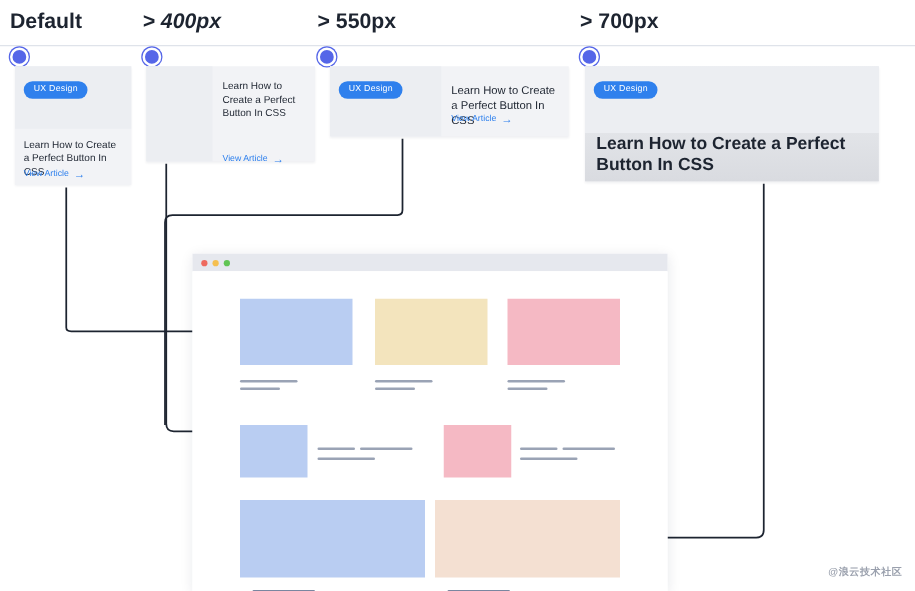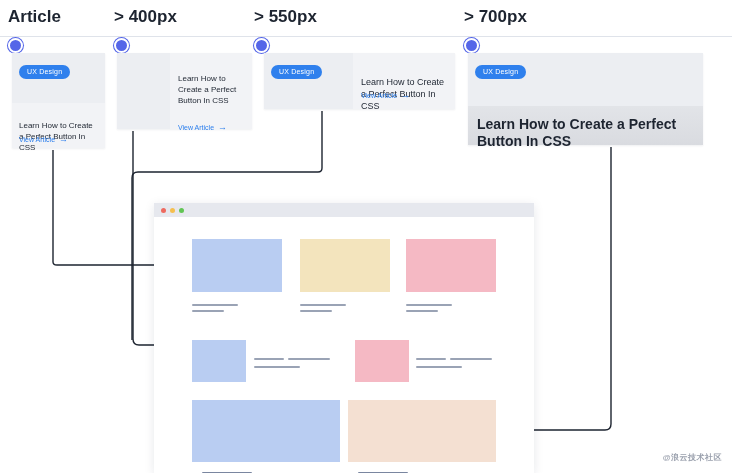--- a/index.html
+++ b/index.html
@@ -33,21 +33,21 @@
   .card{
     position:absolute;background:#f2f3f6;
     box-shadow:0 1px 2px rgba(20,30,60,.07);
   }
   .tag{
     display:inline-block;background:#2f80ed;color:#ffffff;
     font-size:7px;line-height:10px;padding:2px 8px;border-radius:9px;
     letter-spacing:.2px;
   }
   .card-title{
-    color:#1d2430;font-weight:normal;margin-top:10px;
+    color:#1d2430;font-weight:normal;
   }
   .readmore{
     color:#2f80ed;display:flex;align-items:center;gap:4px;
   }
   .arrow-glyph{font-size:9px;line-height:1;}
 
   
   #card-default{left:12px;top:53px;width:93px;height:95px;}
   #card-default .thumb{position:absolute;left:0;top:0;width:93px;height:50px;background:#eceef2;}
   #card-default .tagwrap{position:absolute;left:7px;top:7px;}
@@ -101,24 +101,24 @@
   }
 </style>
 </head>
 <body>
 
 <div class="stage">
 
   <div class="axis-line"></div>
 
   <div class="bp" style="left:8px;top:7px;">
-    <div class="bp-label">Article</div>
-    <div class="bp-dot"></div>
-  </div>
-  <div class="bp" style="left:114px;top:7px;">
+    <div class="bp-label">Default</div>
+    <div class="bp-dot"></div>
+  </div>
+  <div class="bp" style="left:114px;top:7px;font-style:italic;">
     <div class="bp-label">&gt; 400px</div>
     <div class="bp-dot"></div>
   </div>
   <div class="bp" style="left:254px;top:7px;">
     <div class="bp-label">&gt; 550px</div>
     <div class="bp-dot"></div>
   </div>
   <div class="bp" style="left:464px;top:7px;">
     <div class="bp-label">&gt; 700px</div>
     <div class="bp-dot"></div>

